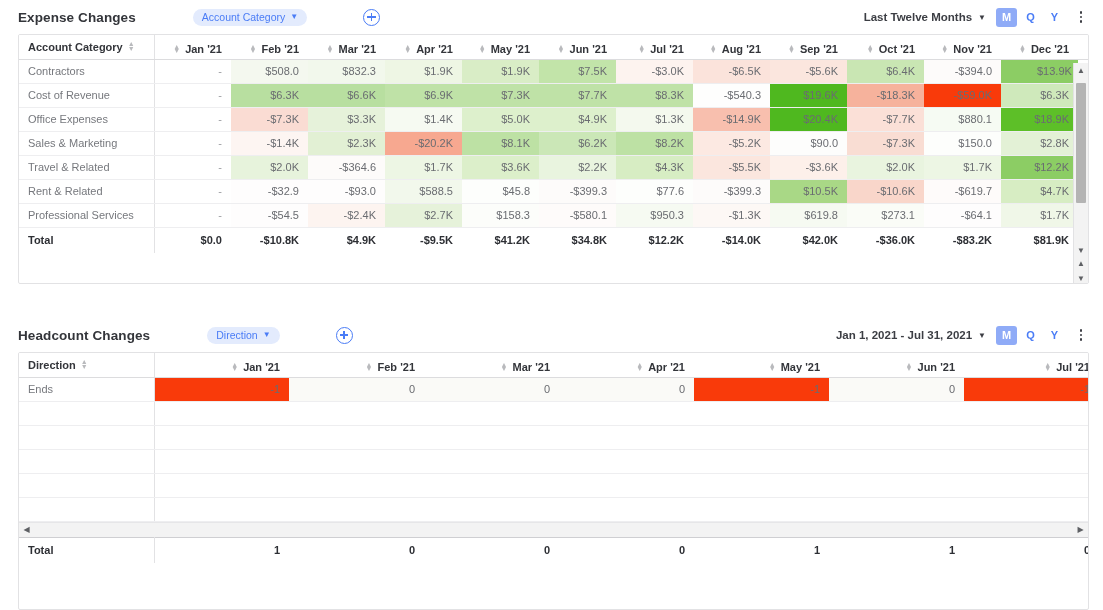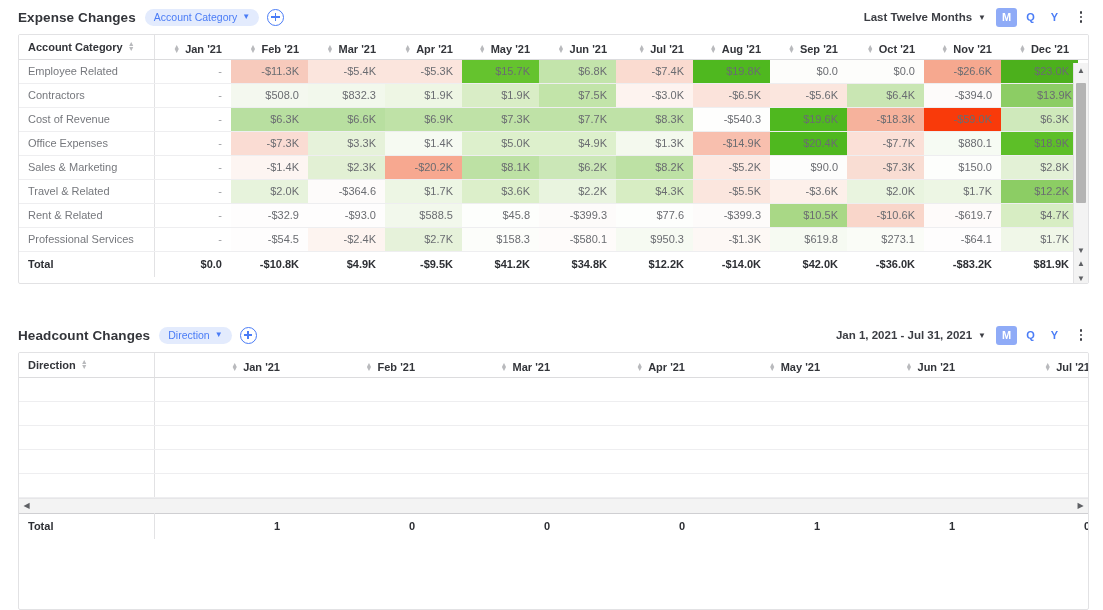--- a/index.html
+++ b/index.html
@@ -14,20 +14,21 @@
   }
 
   .panel { position: absolute; left: 0; width: 1103px; }
 
   
   .panel-head {
     height: 34px;
     display: flex;
     align-items: center;
     padding: 0 14px 0 18px;
+    gap: 48px;
   }
   .panel-title {
     font-size: 13.5px;
     font-weight: bold;
     color: #33353a;
     letter-spacing: .1px;
   }
   .dim-pill {
     margin-left: 9px;
     background: #e3ebfd;
@@ -304,36 +305,20 @@
                   <b>▲</b>
                   <b>▼</b>
                 </span>
                 <span>Dec '21</span>
               </span></th>
             <th></th>
           </tr>
         </thead>
         <tbody>
           <tr>
-            <td class="dimcol">Employee Related</td>
-            <td class="blank" style="">-</td>
-            <td style="background:#f7cabc;">-$11.3K</td>
-            <td style="background:#fbe5dd;">-$5.4K</td>
-            <td style="background:#fbe5dd;">-$5.3K</td>
-            <td style="background:#65c32e;">$15.7K</td>
-            <td style="background:#c3e4ab;">$6.8K</td>
-            <td style="background:#fadbd0;">-$7.4K</td>
-            <td style="background:#4fb81f;">$19.8K</td>
-            <td style="background:#fdfdfb;">$0.0</td>
-            <td style="background:#fdfdfb;">$0.0</td>
-            <td style="background:#f6a88f;">-$26.6K</td>
-            <td style="background:#4cb01c;">$23.0K</td>
-            <td></td>
-          </tr>
-          <tr>
             <td class="dimcol">Contractors</td>
             <td class="blank" style="">-</td>
             <td style="background:#f4f8ef;">$508.0</td>
             <td style="background:#f2f8ec;">$832.3</td>
             <td style="background:#eef6e4;">$1.9K</td>
             <td style="background:#d9edc6;">$1.9K</td>
             <td style="background:#c2e4a9;">$7.5K</td>
             <td style="background:#fdf3ef;">-$3.0K</td>
             <td style="background:#fbe3db;">-$6.5K</td>
             <td style="background:#fbe6de;">-$5.6K</td>
@@ -558,20 +543,30 @@
                 <span class="sorter">
                   <b>▲</b>
                   <b>▼</b>
                 </span>
                 <span>Jul '21</span>
               </span></th>
           </tr>
         </thead>
         <tbody>
           <tr>
+            <td class="dimcol">Ends</td>
+            <td style="background:#f93a0a;">-1</td>
+            <td style="background:#fafaf7;">0</td>
+            <td style="background:#fafaf7;">0</td>
+            <td style="background:#fafaf7;">0</td>
+            <td style="background:#f93a0a;">-1</td>
+            <td style="background:#fafaf7;">0</td>
+            <td style="background:#f93a0a;">-1</td>
+          </tr>
+          <tr>
             <td class="dimcol spacer-body"></td>
             <td class="spacer-body"></td>
             <td class="spacer-body"></td>
             <td class="spacer-body"></td>
             <td class="spacer-body"></td>
             <td class="spacer-body"></td>
             <td class="spacer-body"></td>
             <td class="spacer-body"></td>
           </tr>
           <tr>

